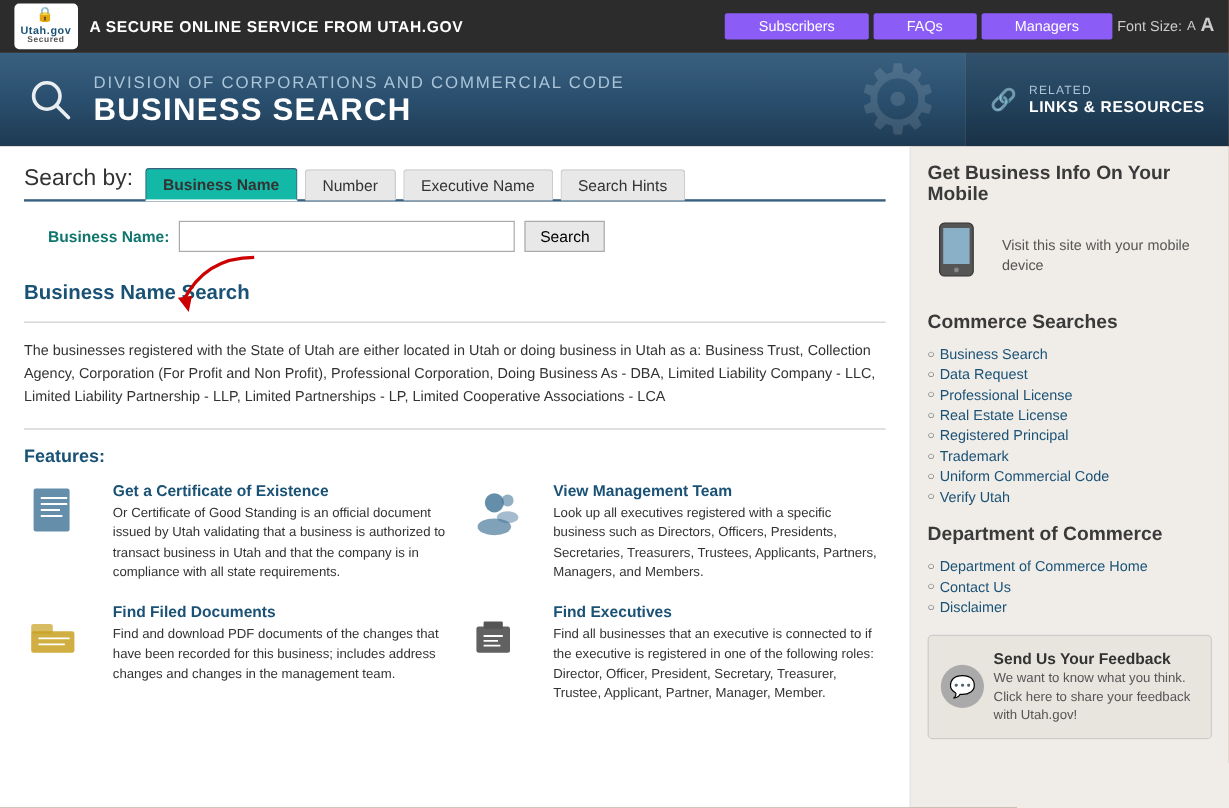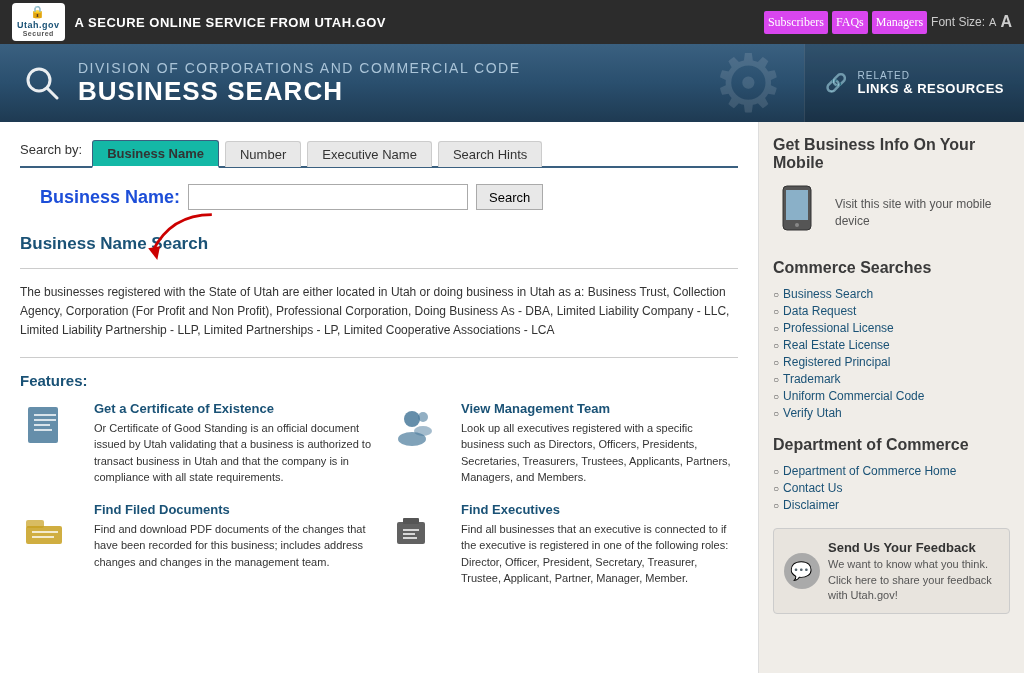--- a/index.html
+++ b/index.html
@@ -32,28 +32,27 @@
       align-items: center;
       font-size: 8px;
       color: #333;
       line-height: 1.2;
     }
     .utah-badge .utah-gov { font-size: 9px; font-weight: bold; color: #1a5276; }
     .utah-badge .secured { font-size: 7px; color: #555; }
     .lock-icon { font-size: 12px; }
     .top-bar-right { display: flex; gap: 4px; }
     .top-nav-btn {
-      background: #d946ef;
+      background: #8b5cf6;
       color: white;
       border: none;
-      padding: 4px 4px;
+      padding: 4px 28px;
       font-size: 12px;
       cursor: pointer;
       border-radius: 2px;
-      font-family: Liberation Serif, serif;
     }
     .font-size-section { display: flex; align-items: center; gap: 4px; color: #ccc; font-size: 12px; }
     .font-size-section span { color: #ccc; }
     .font-a-small { font-size: 11px; color: #aaa; cursor: pointer; }
     .font-a-large { font-size: 16px; color: white; font-weight: bold; cursor: pointer; }
 
     
     .header {
       background: linear-gradient(to bottom, #3a6080 0%, #2a4f6e 50%, #1e3a52 100%);
       display: flex;
@@ -113,21 +112,21 @@
     
     .search-by-row {
       display: flex;
       align-items: center;
       gap: 6px;
       margin-bottom: 16px;
       border-bottom: 2px solid #3a6080;
       padding-bottom: 0;
     }
     .search-by-label {
-      font-size: 13px;
+      font-size: 19px;
       color: #333;
       margin-right: 4px;
       padding-bottom: 6px;
     }
     .tab {
       padding: 5px 14px;
       border: 1px solid #ccc;
       border-bottom: none;
       background: #e8e8e8;
       color: #333;
@@ -148,21 +147,21 @@
 
     
     .search-form {
       display: flex;
       align-items: center;
       gap: 8px;
       margin-bottom: 20px;
       margin-left: 20px;
       position: relative;
     }
-    .search-form label { font-size: 18px; font-weight: bold; color: #1d4ed8; }
+    .search-form label { font-size: 13px; font-weight: bold; color: #0f766e; }
     .search-input {
       border: 1px solid #aaa;
       padding: 4px 6px;
       font-size: 13px;
       width: 280px;
       height: 26px;
     }
     .search-btn {
       background: #e8e8e8;
       border: 1px solid #aaa;

